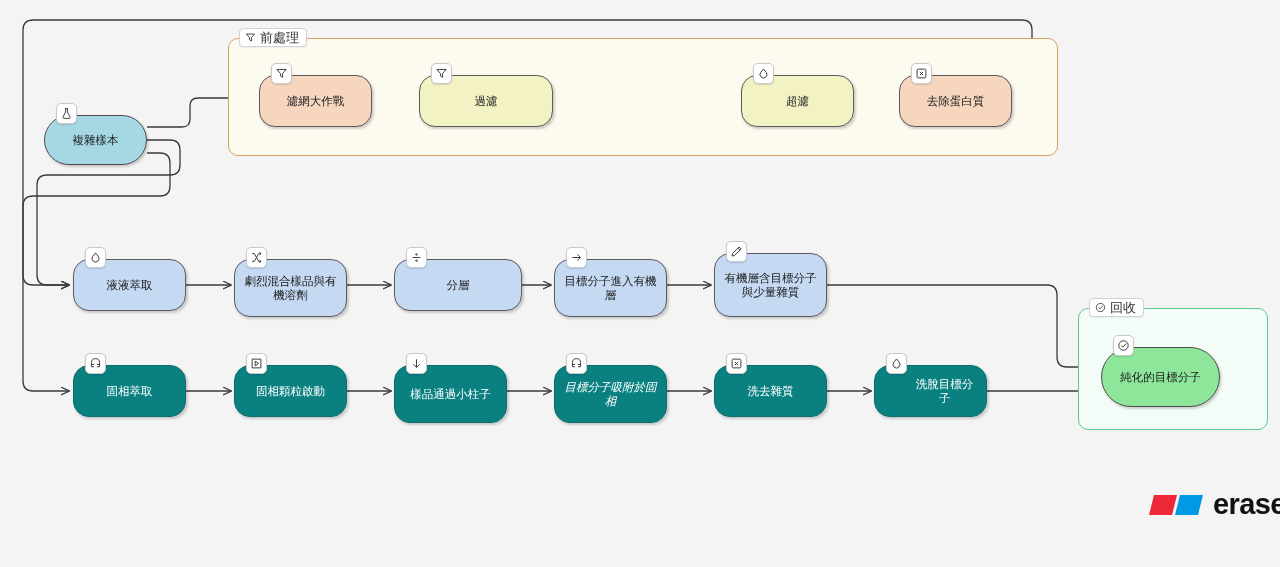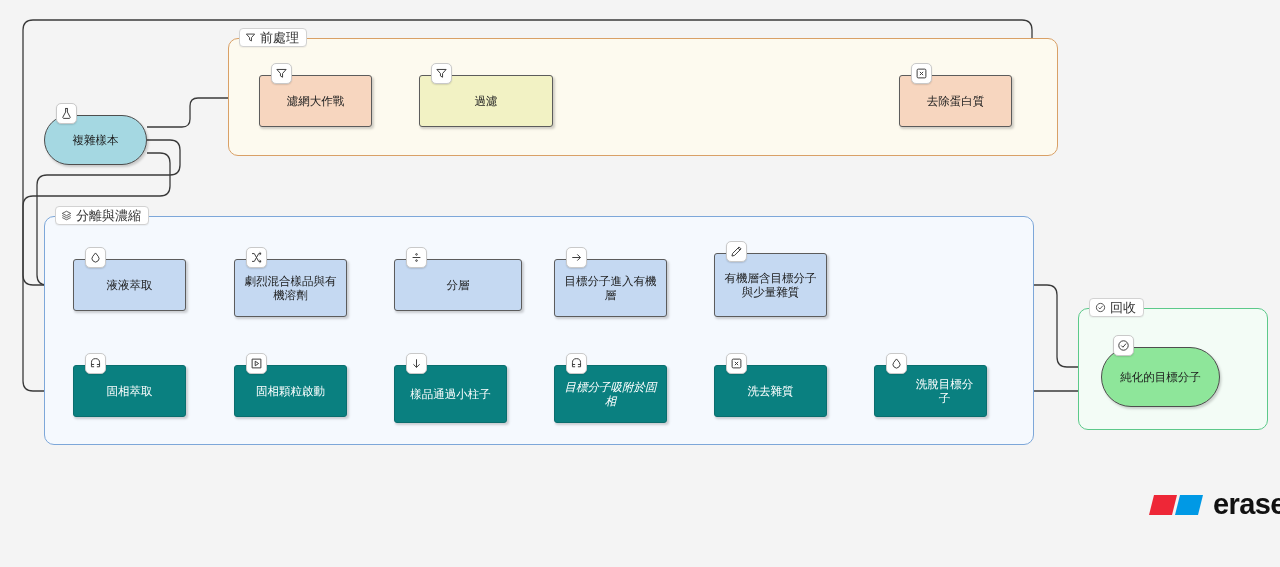--- a/index.html
+++ b/index.html
@@ -40,21 +40,21 @@
   }
   .group-label svg { display:block; }
 
   .group.pre   { border-color: #d9a066; background: #fdfaef; }
   .group.sep   { border-color: #7da7d9; background: #f5f9fe; }
   .group.rec   { border-color: #5cc98a; background: #f3fcf6; }
 
   
   .node {
     position: absolute;
-    border-radius: 3px;
+    border-radius: 16px;
     border: 1.5px solid #555;
     display: flex; align-items: center; justify-content: center;
     text-align: center;
     line-height: 1.25;
     font-size: 11.5px;
     padding: 4px 8px;
     box-shadow: 1.5px 2px 2.5px rgba(0,0,0,.18);
   }
   .node .label { display: block; }
 
@@ -138,32 +138,20 @@
     <div class="group-label">
       <span>
         <svg width="11" height="11" viewBox="0 0 16 16" fill="none" stroke="#444" stroke-width="1.4">
           <path d="M2 3h12l-4.6 5.2V13l-2.8-1.6V8.2z"></path>
         </svg>
       </span>
       <span>前處理</span>
     </div>
   </div>
 
-  <div class="group sep" style="left:44px; top:216px; width:990px; height:229px;">
-    <div class="group-label">
-      <span>
-        <svg width="11" height="11" viewBox="0 0 16 16" fill="none" stroke="#444" stroke-width="1.2">
-          <path d="M8 1.8 1.8 5 8 8.2 14.2 5z"></path>
-          <path d="M1.8 8 8 11.2 14.2 8"></path>
-          <path d="M1.8 11 8 14.2 14.2 11"></path>
-        </svg>
-      </span>
-      <span>分離與濃縮</span>
-    </div>
-  </div>
 
   <div class="group rec" style="left:1078px; top:308px; width:190px; height:122px;">
     <div class="group-label">
       <span>
         <svg width="11" height="11" viewBox="0 0 16 16" fill="none" stroke="#444" stroke-width="1.3">
           <circle cx="8" cy="8" r="6"></circle>
           <path d="M5.2 8.1 7.2 10.1 11.2 5.6"></path>
         </svg>
       </span>
       <span>回收</span>
@@ -191,20 +179,28 @@
   <div class="node lemon" style="left:419px; top:75px; width:134px; height:52px;">
     <span class="nicon">
       <svg width="13" height="13" viewBox="0 0 16 16" fill="none" stroke="#3b3b3b" stroke-width="1.2">
         <path d="M2.3 3h11.4l-4.4 5v4.6L6.7 11V8z"></path>
       </svg>
     </span>
     <span class="label">過濾</span>
   </div>
 
 
+  <div class="node lemon" style="left:741px; top:75px; width:113px; height:52px;">
+    <span class="nicon">
+      <svg width="13" height="13" viewBox="0 0 16 16" fill="none" stroke="#3b3b3b" stroke-width="1.2">
+        <path d="M8 2.4 4.6 6.6a4.3 4.3 0 1 0 6.8 0z"></path>
+      </svg>
+    </span>
+    <span class="label">超濾</span>
+  </div>
 
   <div class="node peach" style="left:899px; top:75px; width:113px; height:52px;">
     <span class="nicon">
       <svg width="13" height="13" viewBox="0 0 16 16" fill="none" stroke="#3b3b3b" stroke-width="1.2">
         <rect x="2.6" y="2.6" width="10.8" height="10.8" rx="1.4"></rect>
         <path d="M6 6l4 4M10 6l-4 4"></path>
       </svg>
     </span>
     <span class="label">去除蛋白質</span>
   </div>

